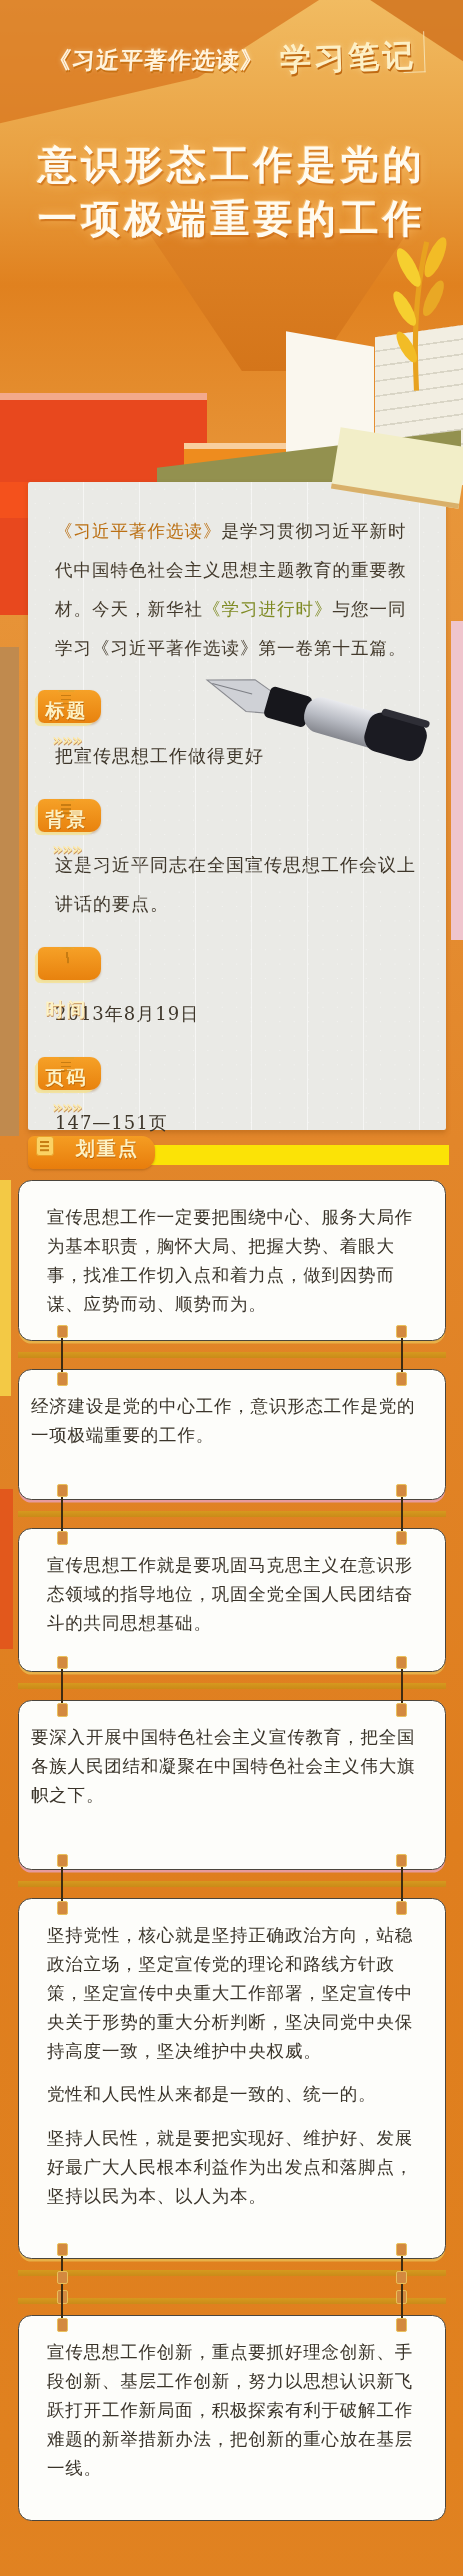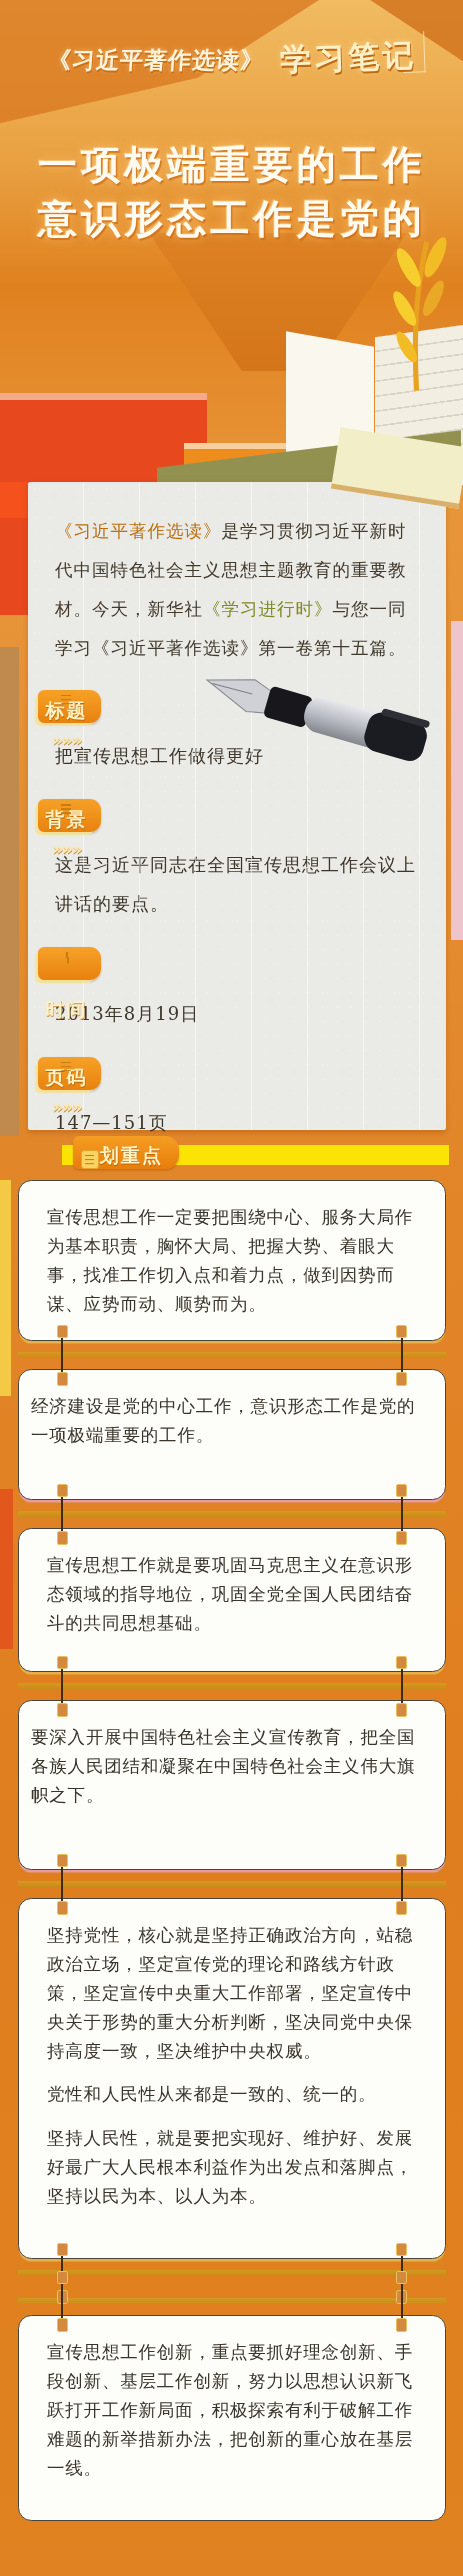--- a/index.html
+++ b/index.html
@@ -72,23 +72,23 @@
   .meta-value{margin:13.4px 26px 0 27px;font-size:18px;line-height:39px;letter-spacing:1px;color:#3e362a;
      font-family:"DejaVu Serif","Liberation Serif",serif;}
   .mt-title{margin-top:21.6px;}
   .mt-bg{margin-top:24px;}
   .mt-time{margin-top:24px;gap:48px;}
   .mt-page{margin-top:24px;}
 
   
   .hl-row{position:absolute;left:0;top:1134px;width:100%;height:41px;z-index:2;}
   .hl-band{position:absolute;left:62px;right:15.5px;top:11.3px;height:19.6px;background:#fbe306;}
-  .hl-badge{position:absolute;left:28px;top:2.1px;display:inline-flex;align-items:flex-end;gap:1px;height:33px;
+  .hl-badge{position:absolute;left:28px;top:2.1px;display:inline-flex;align-items:flex-start;gap:22px;height:33px;
      padding:0 15.5px 0 8.2px;border-radius:6.2px 13.4px 13.4px 6.2px;background:linear-gradient(180deg,#f59d22,#e87d0c);
-     box-shadow:0 1.5px 2.1px rgba(120,60,0,.3);margin-left:45px;}
+     box-shadow:0 1.5px 2.1px rgba(120,60,0,.3);}
 
   
   .cards{position:absolute;left:18px;top:1180px;width:428px;z-index:2;}
   .card{position:relative;background:#fdfdfa;border:1px solid #4a453c;border-radius:13.4px;
      padding:21.6px 28px;z-index:1;}
   .card:nth-child(4n+1){box-shadow:0 3.6px 0 -1px rgba(233,185,79,.85);}
   .card:nth-child(4n+3){box-shadow:0 3.6px 0 -1px rgba(231,160,180,.85);padding-left:12px;}
   .card-text{margin:0;font-size:17.5px;line-height:29px;letter-spacing:0.8px;color:#3a342a;
      font-family:"DejaVu Serif","Liberation Serif",serif;}
   .card-text + .card-text{margin-top:14.4px;}
@@ -131,22 +131,22 @@
   <div class="strip-right-pink" data-interactable="false"></div>
   <div class="strip-left-red" data-interactable="false"></div>
   <div class="strip-left-yellow" data-interactable="false"></div>
 
   <div class="header" data-interactable="false">
     <span class="series-title" data-interactable="false">《习近平著作选读》</span>
     <span class="series-subtitle" data-interactable="false">学习笔记</span>
   </div>
 
   <div class="main-title" data-interactable="false">
+    <div data-interactable="false">意识形态工作是党的</div>
     <div data-interactable="false">一项极端重要的工作</div>
-    <div data-interactable="false">意识形态工作是党的</div>
   </div>
 
   <div class="notepad" data-interactable="false">
     <p class="intro-text" data-interactable="false"><span class="h-ot" data-interactable="false">《习近平著作选读》</span><span data-interactable="false">是学习贯彻习近平新时代中国特色社会主义思想主题教育的重要教材。今天，新华社</span><span class="h-gt" data-interactable="false">《学习进行时》</span><span data-interactable="false">与您一同学习《习近平著作选读》第一卷第十五篇。</span></p>
 
     <svg class="pen" data-interactable="false" width="258" height="90" viewBox="0 0 500 175">
       <defs>
         <linearGradient id="silver" x1="0" y1="0" x2="0" y2="1">
           <stop offset="0" stop-color="#e9eaee"></stop>
             <stop offset=".5" stop-color="#b9bcc4"></stop>

